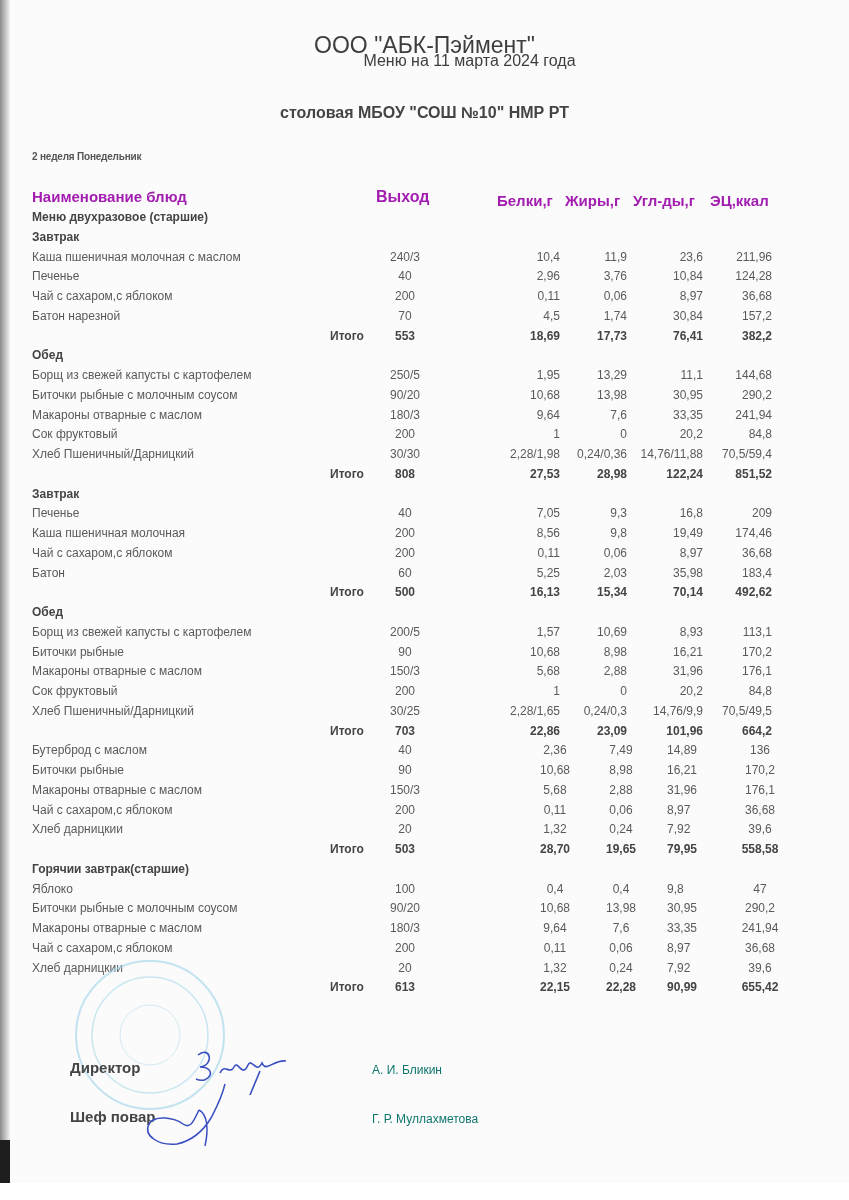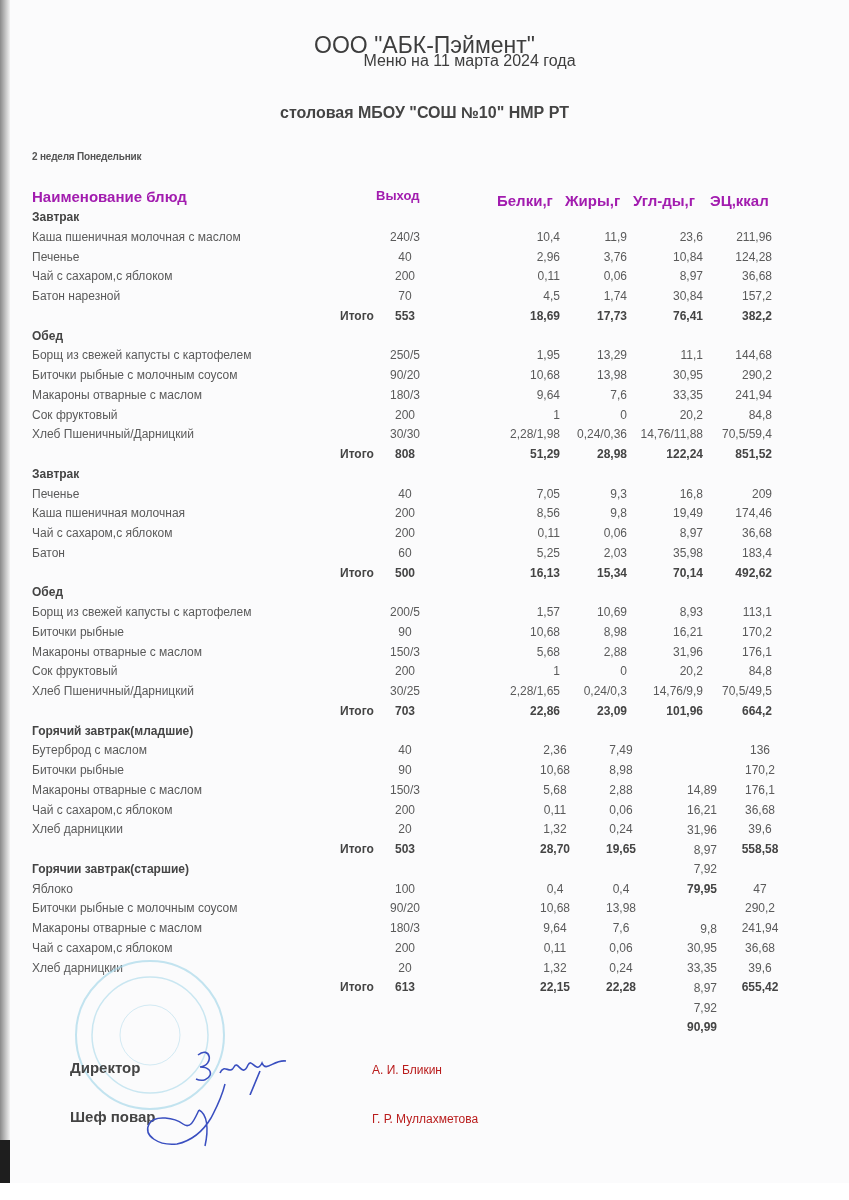--- a/index.html
+++ b/index.html
@@ -15,43 +15,43 @@
 
   .title { position: absolute; left: 0; width: 849px; text-align: center; color: #3d3d3d; }
   .t1 { top: 32px; font-size: 23px; }
   .t2 { top: 52px; font-size: 16px; margin-left: 45px; }
   .t3 { top: 104px; font-size: 16px; font-weight: bold; color: #444; }
 
   .week { position: absolute; left: 32px; top: 151px; font-size: 10px; color: #555; font-weight: bold; letter-spacing: -0.2px; }
 
   .hdr { position: absolute; top: 188px; color: #a21caf; font-weight: bold; }
   .hdr.name { left: 32px; font-size: 15px; }
-  .hdr.out { left: 376px; font-size: 13px; }
+  .hdr.out { left: 376px; font-size: 16px; }
   .hdr.small { font-size: 15px; top: 192px; }
 
   #rows { position: absolute; left: 0; top: 208px; width: 849px; }
   .row { position: relative; height: 19.75px; font-size: 12px; line-height: 19.75px; }
   .row span { position: absolute; top: 0; white-space: nowrap; }
   .c-name { left: 32px; color: #5a5a5a; }
-  .c-itogo { left: 328px; font-weight: bold; color: #444; padding-left: 12px; }
+  .c-itogo { left: 318px; font-weight: bold; color: #444; padding-left: 12px; }
   .c-out { left: 370px; width: 70px; text-align: center; }
   .c-b { right: 289px; }
   .c-zh { right: 222px; }
   .c-u { right: 146px; }
   .c-e { right: 77px; }
   .row.section .c-name { font-weight: bold; color: #444; font-size: 12px; }
   .row.total span { font-weight: bold; color: #444; }
   .row.item span { color: #5a5a5a; }
   .row.centered .c-b { right: auto; left: 530px; width: 50px; text-align: center; }
   .row.centered .c-zh { right: auto; left: 596px; width: 50px; text-align: center; }
-  .row.centered .c-u { right: auto; left: 667px; width: 50px; text-align: right; margin-top: 40px; }
+  .row.centered .c-u { right: auto; left: 667px; width: 50px; text-align: left; }
   .row.centered .c-e { right: auto; left: 735px; width: 50px; text-align: center; }
 
   .sig-label { position: absolute; left: 32px; font-size: 15px; font-weight: bold; color: #444; margin-left: 38px; }
-  .sig-name { position: absolute; left: 372px; font-size: 12px; color: #b91c1c; }
+  .sig-name { position: absolute; left: 372px; font-size: 12px; color: #0f766e; }
   .stamp { position: absolute; left: 70px; top: 955px; width: 160px; height: 160px; }
   .sig { position: absolute; }
 </style>
 </head>
 <body>
 
 <div class="scan-edge"></div>
 <div class="scan-edge-dark"></div>
 
 <div class="title t1">ООО "АБК-Пэймент"</div>
@@ -61,20 +61,23 @@
 
 <div class="hdr name">Наименование блюд</div>
 <div class="hdr out">Выход</div>
 <div class="hdr small" style="left:497px">Белки,г</div>
 <div class="hdr small" style="left:565px">Жиры,г</div>
 <div class="hdr small" style="left:633px">Угл-ды,г</div>
 <div class="hdr small" style="left:710px">ЭЦ,ккал</div>
 
 <div id="rows">
     <div class="row section">
+      <span class="c-name">Меню двухразовое (старшие)</span>
+    </div>
+    <div class="row section">
       <span class="c-name">Завтрак</span>
     </div>
     <div class="row item">
       <span class="c-name">Каша пшеничная молочная с маслом</span>
       <span class="c-out">240/3</span>
       <span class="c-b">10,4</span>
       <span class="c-zh">11,9</span>
       <span class="c-u">23,6</span>
       <span class="c-e">211,96</span>
     </div>
@@ -149,21 +152,21 @@
       <span class="c-name">Хлеб Пшеничный/Дарницкий</span>
       <span class="c-out">30/30</span>
       <span class="c-b">2,28/1,98</span>
       <span class="c-zh">0,24/0,36</span>
       <span class="c-u">14,76/11,88</span>
       <span class="c-e">70,5/59,4</span>
     </div>
     <div class="row total">
       <span class="c-itogo">Итого</span>
       <span class="c-out">808</span>
-      <span class="c-b">51,29</span>
+      <span class="c-b">27,53</span>
       <span class="c-zh">28,98</span>
       <span class="c-u">122,24</span>
       <span class="c-e">851,52</span>
     </div>
     <div class="row section">
       <span class="c-name">Завтрак</span>
     </div>
     <div class="row item">
       <span class="c-name">Печенье</span>
       <span class="c-out">40</span>
@@ -248,23 +251,20 @@
       <span class="c-e">70,5/49,5</span>
     </div>
     <div class="row total">
       <span class="c-itogo">Итого</span>
       <span class="c-out">703</span>
       <span class="c-b">22,86</span>
       <span class="c-zh">23,09</span>
       <span class="c-u">101,96</span>
       <span class="c-e">664,2</span>
     </div>
-    <div class="row section centered">
-      <span class="c-name">Горячий завтрак(младшие)</span>
-    </div>
     <div class="row item centered">
       <span class="c-name">Бутерброд с маслом</span>
       <span class="c-out">40</span>
       <span class="c-b">2,36</span>
       <span class="c-zh">7,49</span>
       <span class="c-u">14,89</span>
       <span class="c-e">136</span>
     </div>
     <div class="row item centered">
       <span class="c-name">Биточки рыбные</span>

